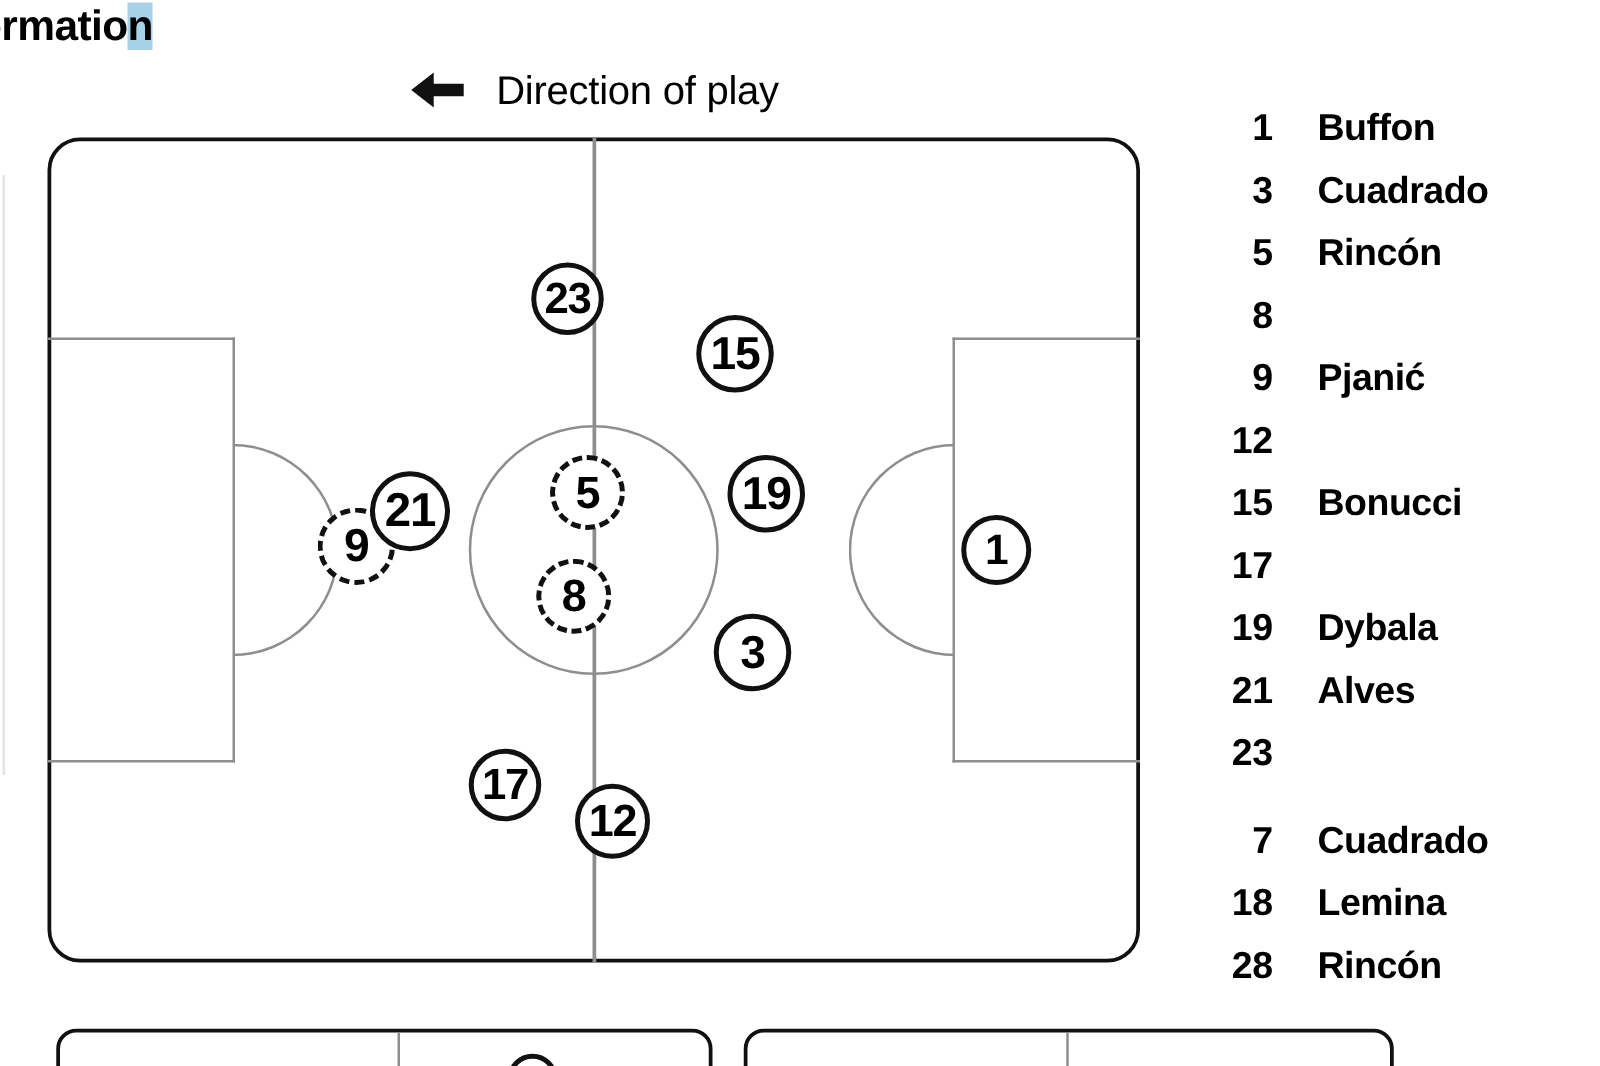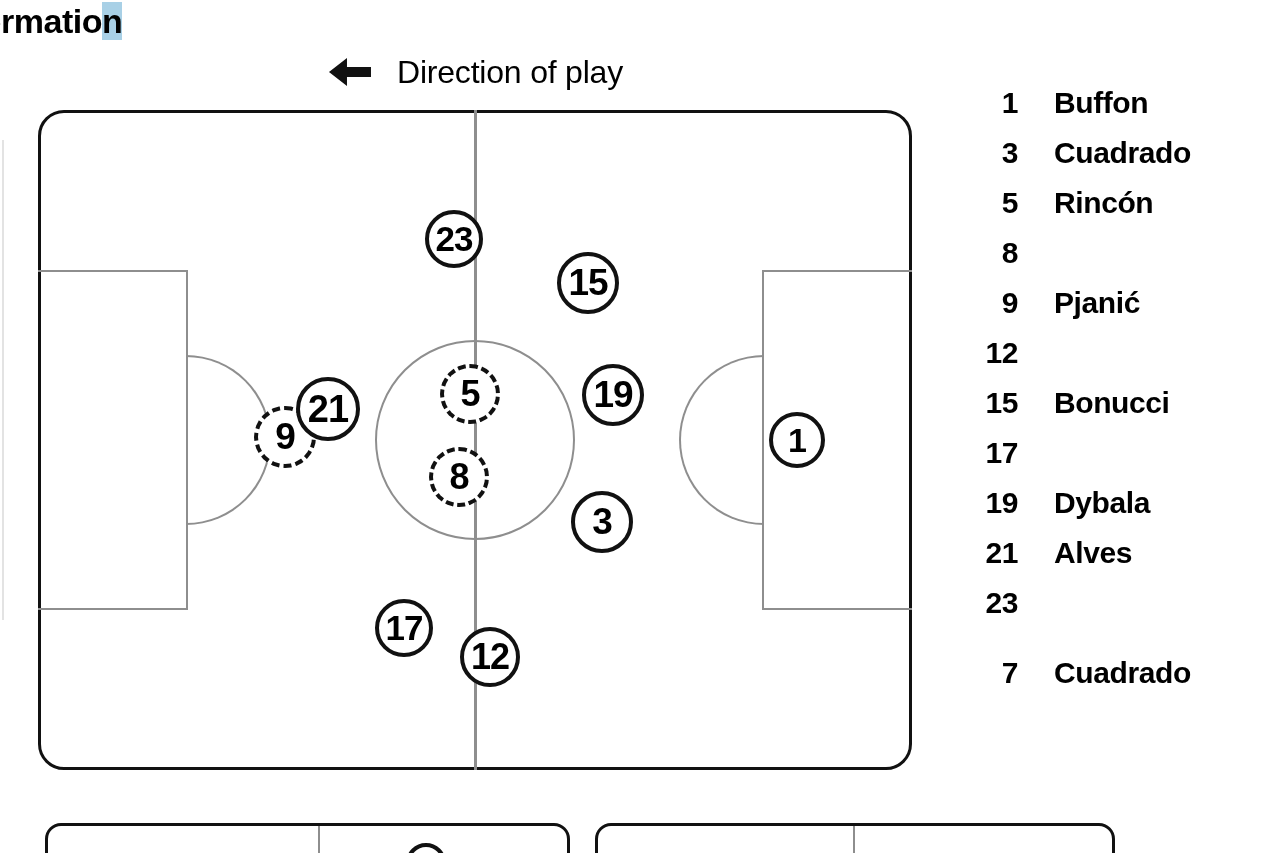--- a/index.html
+++ b/index.html
@@ -297,20 +297,28 @@
       <div class="roster-row">
         <span class="roster-num">23</span>
       </div>
     </div>
   <div class="roster-gap"></div>
   <div id="subs-list">
       <div class="roster-row">
         <span class="roster-num">7</span>
         <span class="roster-name">Cuadrado</span>
       </div>
+      <div class="roster-row">
+        <span class="roster-num">18</span>
+        <span class="roster-name">Lemina</span>
+      </div>
+      <div class="roster-row">
+        <span class="roster-num">28</span>
+        <span class="roster-name">Rincón</span>
+      </div>
     </div>
 </div>
 
 <div id="bottom-panels">
     <div class="bottom-panel" style="left: 45px; width: 525px;">
       <div class="panel-divider" style="left: 270px;"></div>
     </div>
     <div class="bottom-panel" style="left: 595px; width: 520px;">
       <div class="panel-divider" style="left: 255px;"></div>
     </div>

